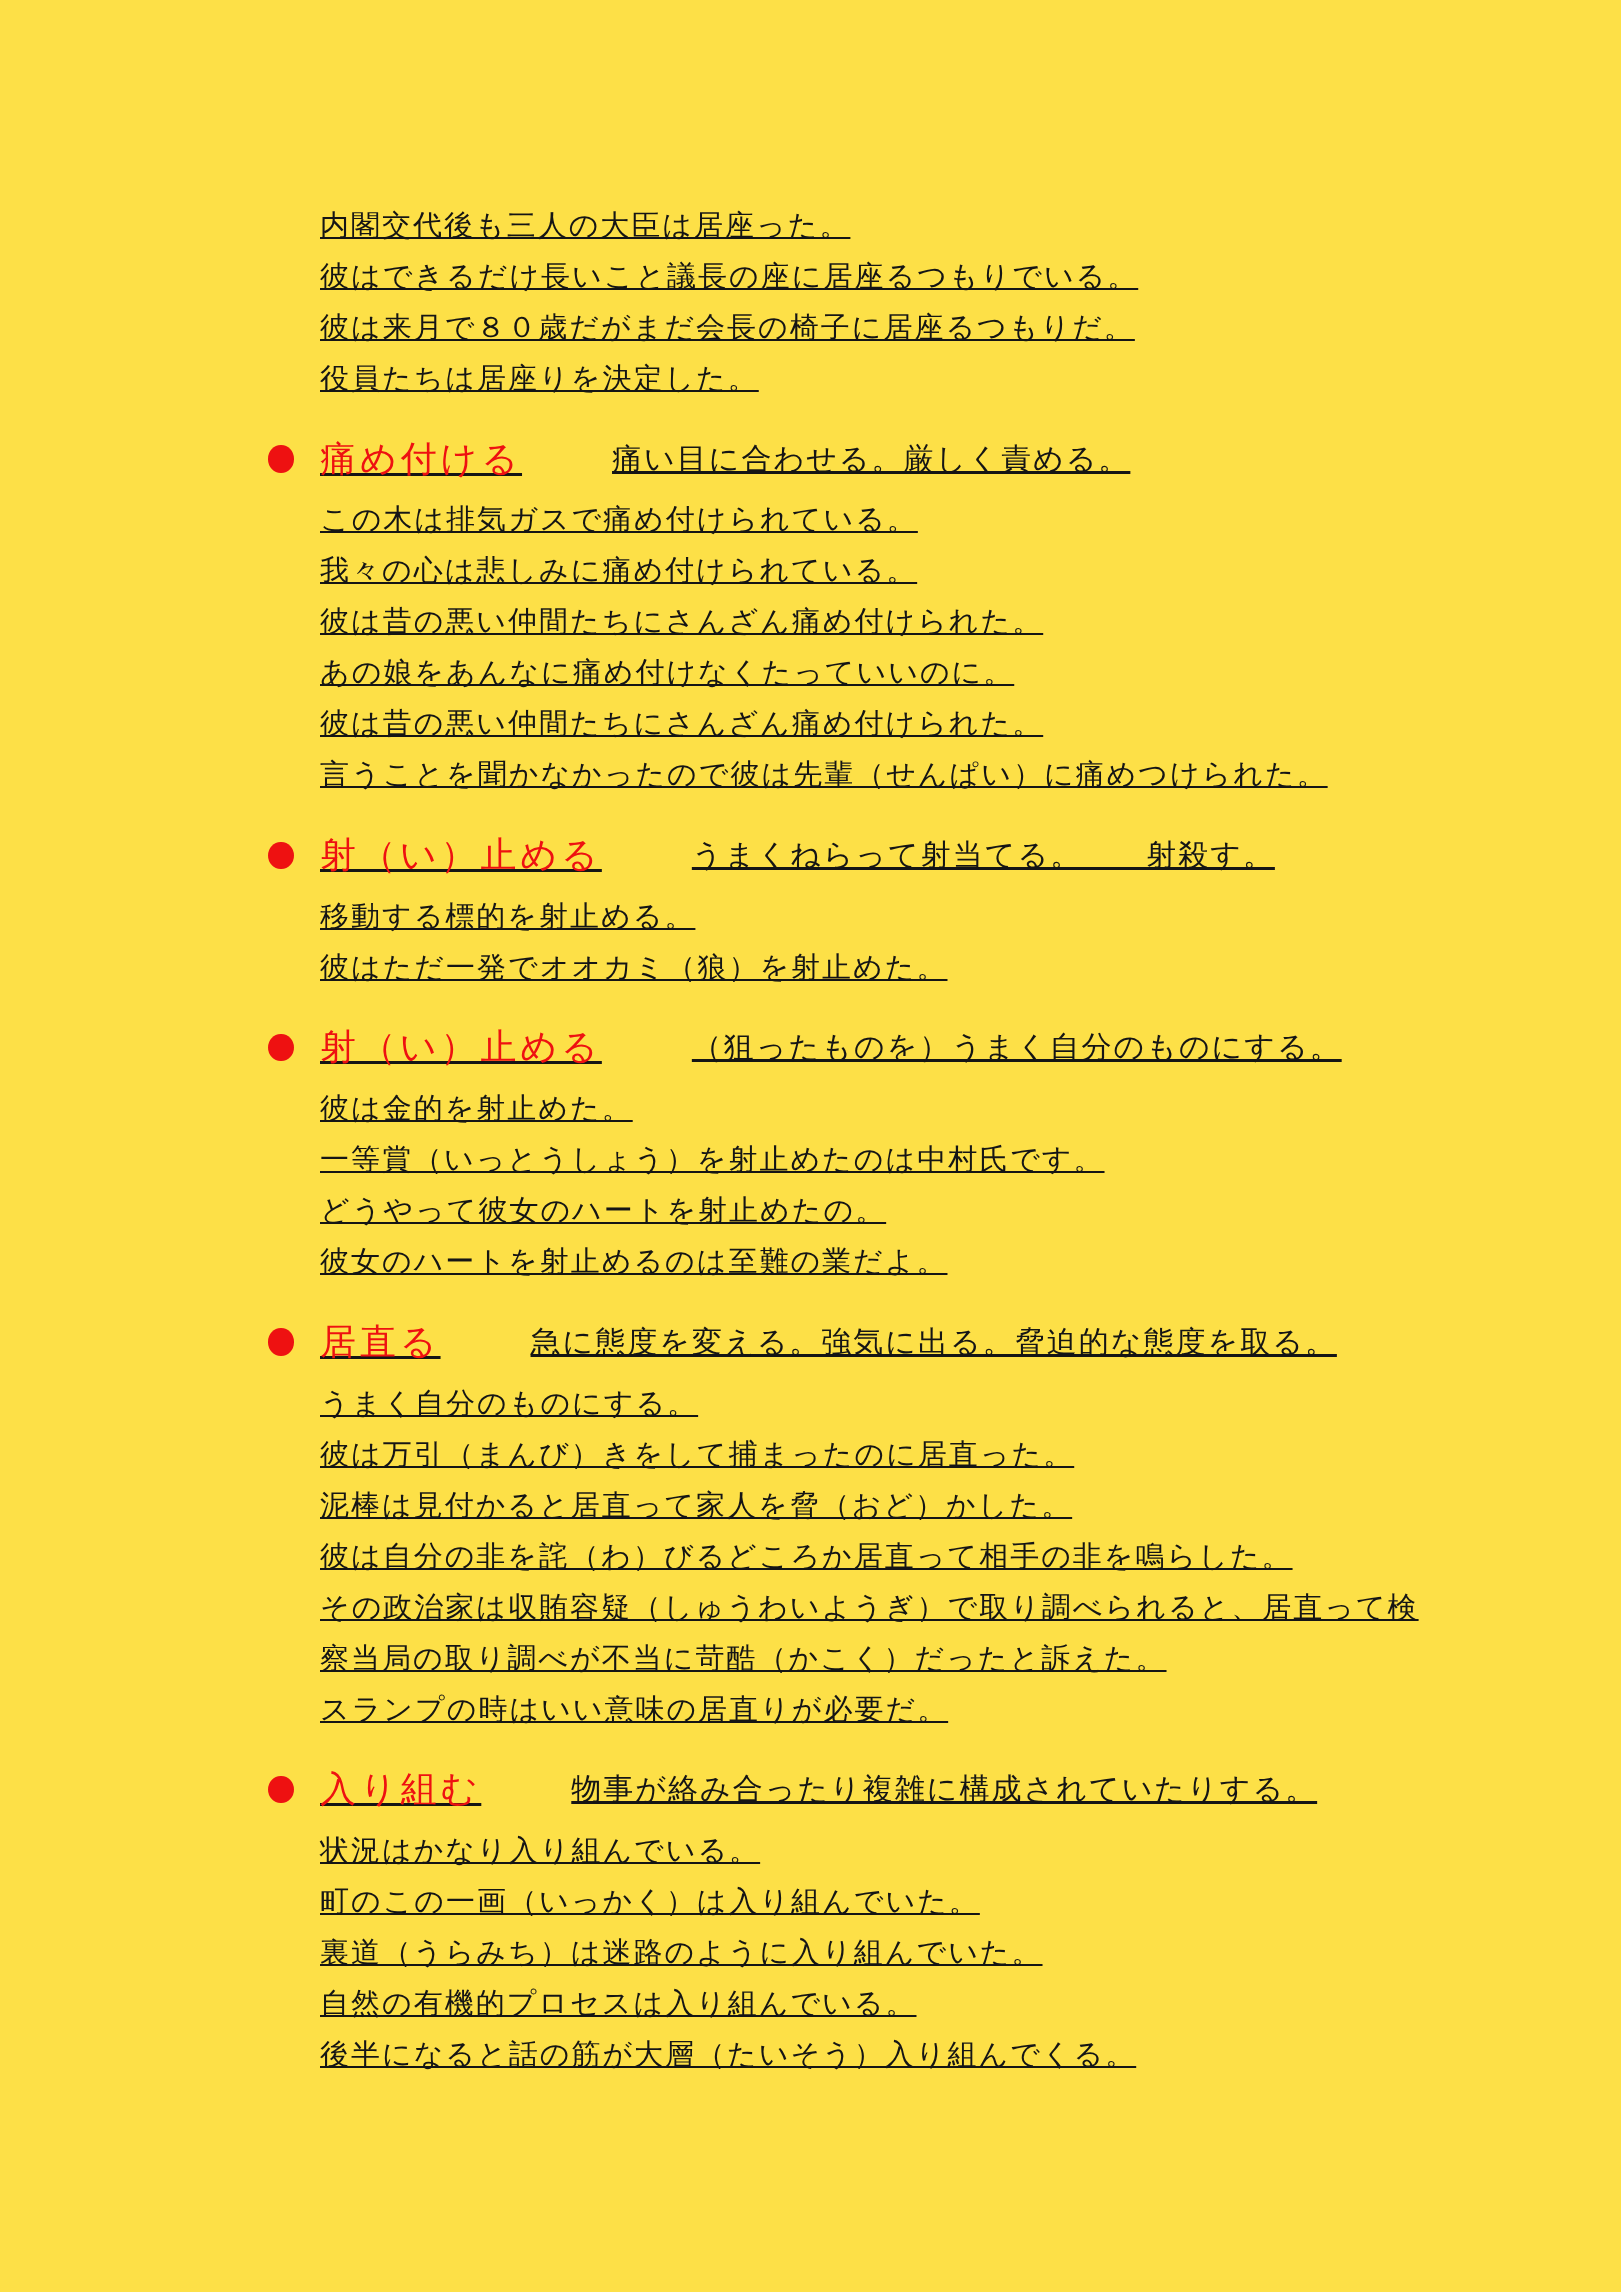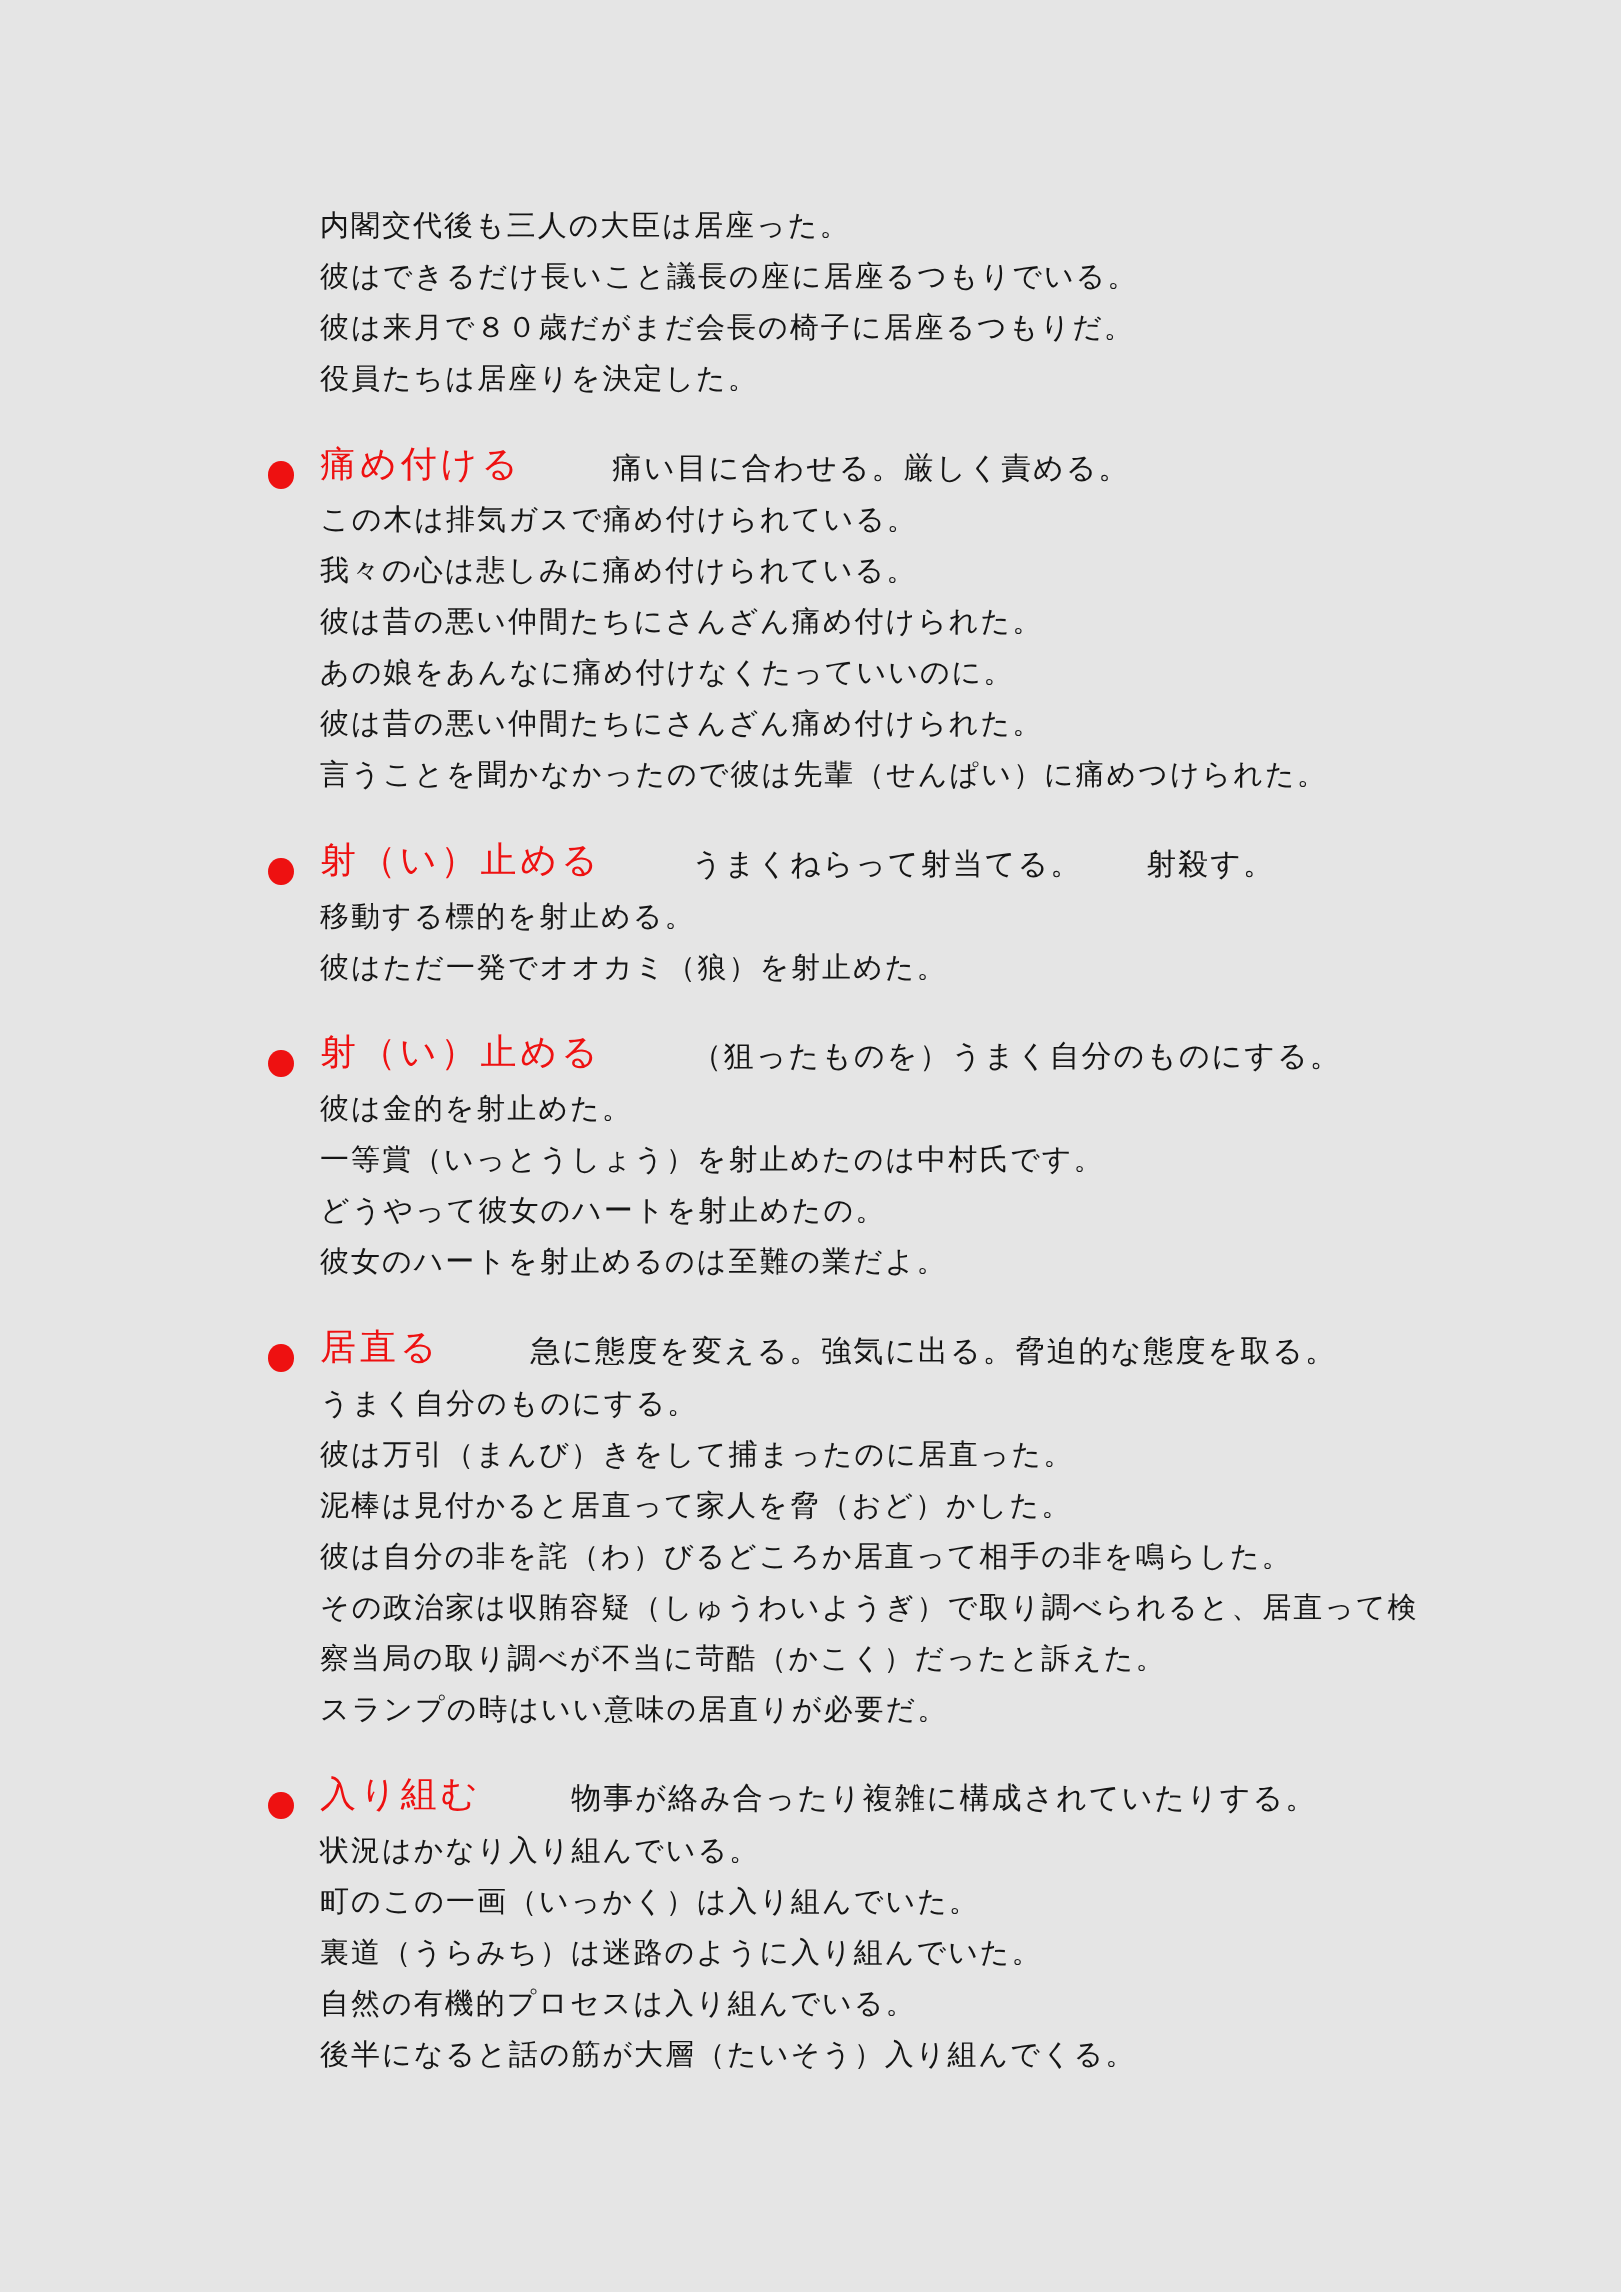--- a/index.html
+++ b/index.html
@@ -6,34 +6,35 @@
   html, body { margin: 0; padding: 0; }
   body {
     background: #ffffff;
     font-family: "Liberation Sans", "DejaVu Sans", sans-serif;
     color: #151515;
   }
   .page {
     position: relative;
     width: 1621px;
     height: 2293px;
-    background: #e5e5e5;
+    background: #fde047;
     padding-top: 200px;
     overflow: hidden;
+    text-decoration: underline;
   }
   .example {
     margin: 0 0 0 320px;
     max-width: 1125px;
     font-size: 29px;
     line-height: 51px;
     letter-spacing: 2px;
   }
   .entry-header {
     display: flex;
-    align-items: flex-end;
+    align-items: center;
     margin: 25.5px 0 5.9px 268px;
     height: 59px;
   }
   .bullet {
     flex: 0 0 auto;
     width: 25.5px;
     height: 27.4px;
     border-radius: 50%;
     background: var(--accent-red, #ee1111);
     margin-right: 26.5px;

